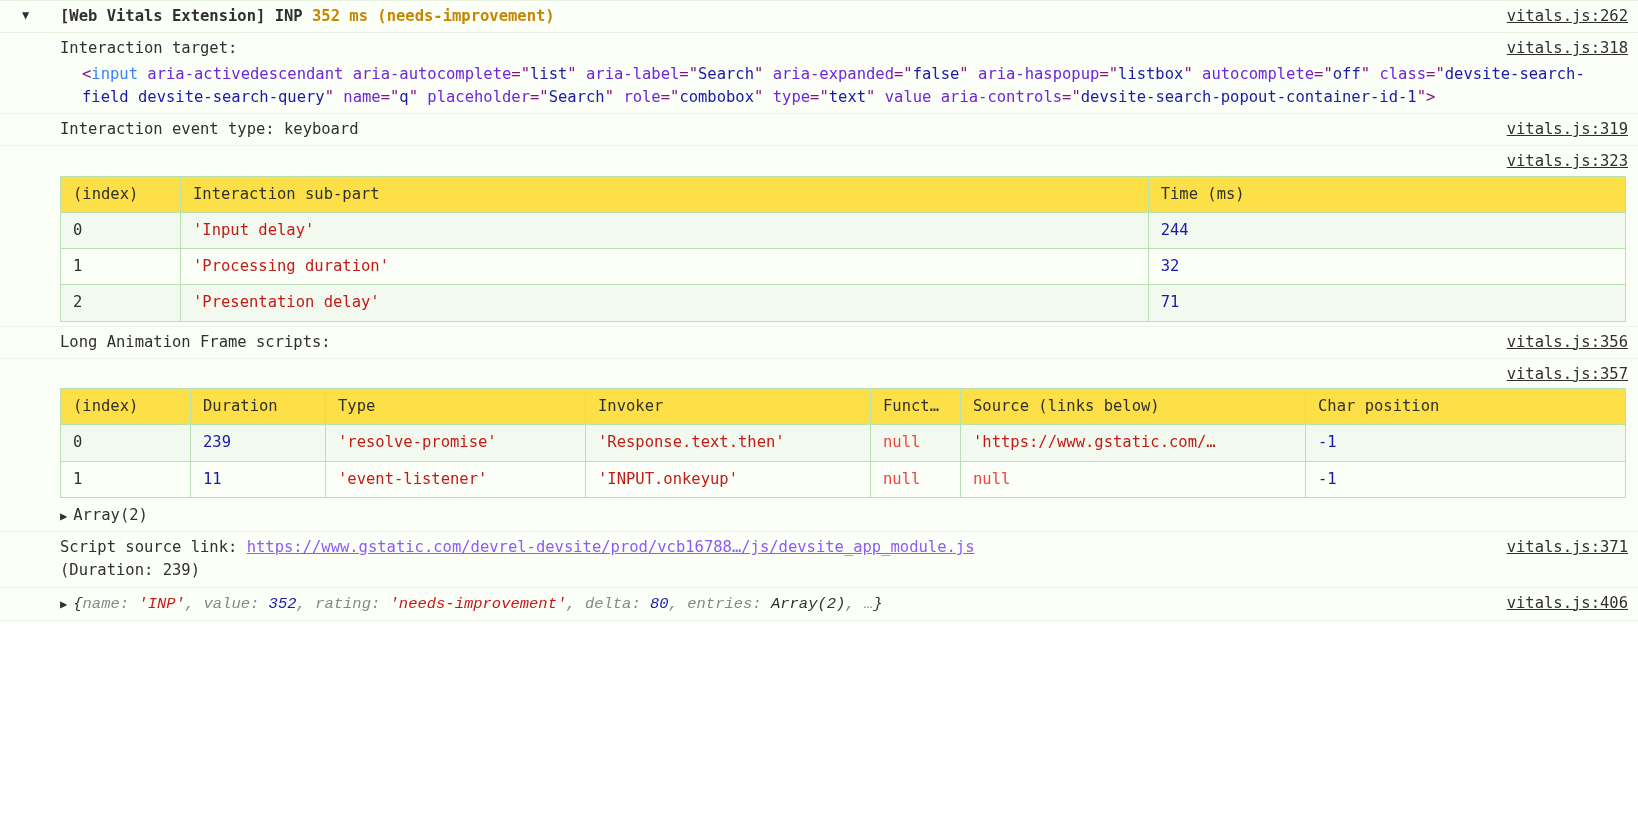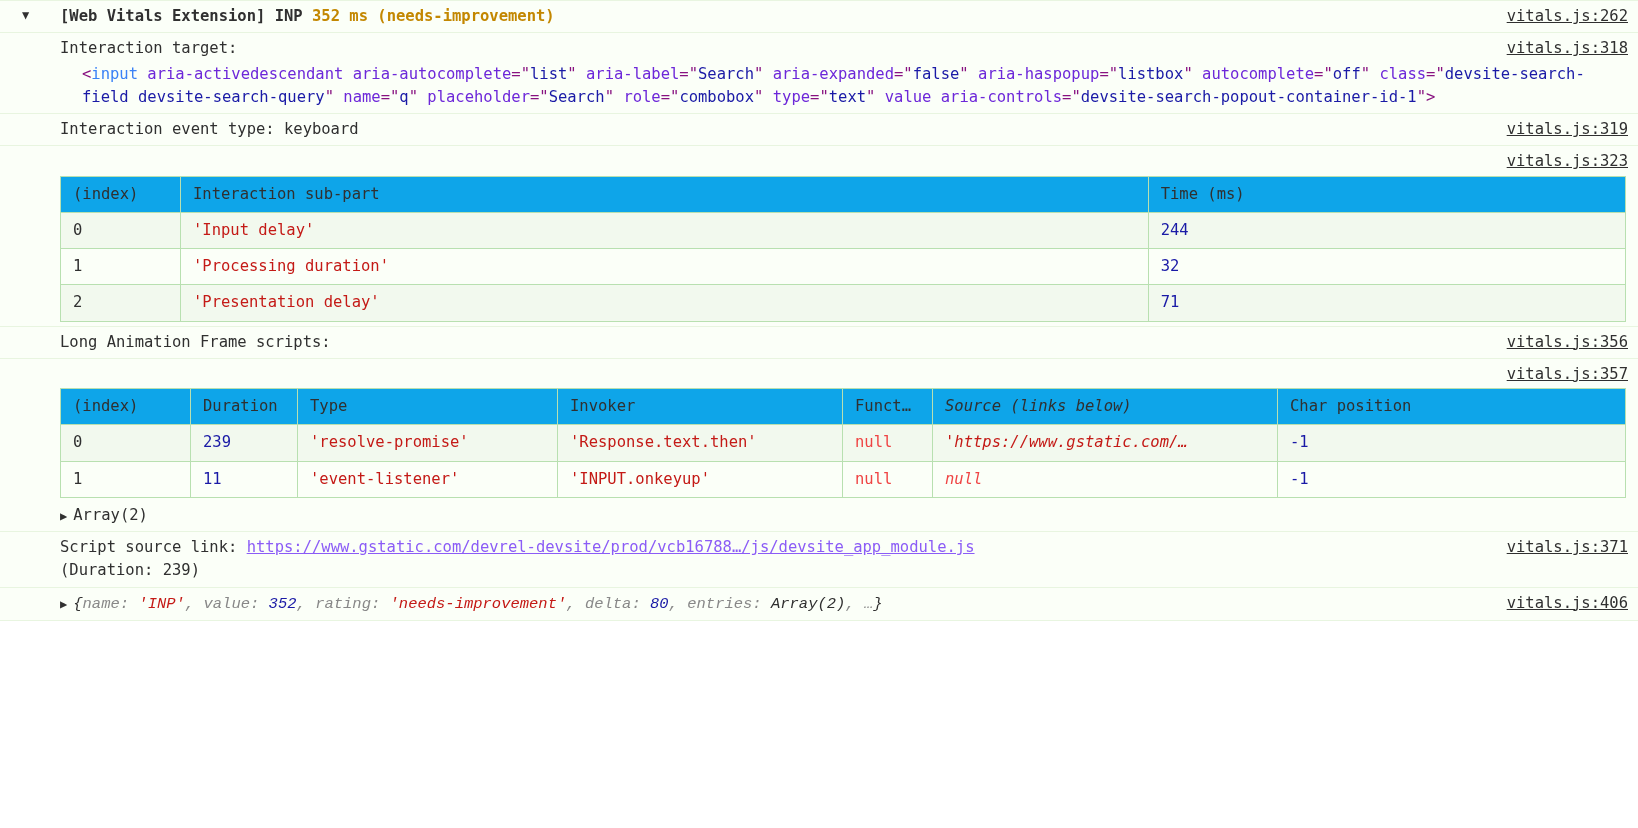--- a/index.html
+++ b/index.html
@@ -71,21 +71,21 @@
   table.con-table th, table.con-table td {
     border: 1px solid #b8e0b0;
     padding: 6px 12px;
     text-align: left;
     font-weight: normal;
     white-space: nowrap;
     overflow: hidden;
     text-overflow: ellipsis;
   }
   table.con-table th {
-    background: #0ea5e9;
+    background: #fde047;
   }
   table.con-table tr:nth-child(even) td { background: #fbfff8; }
   table.con-table tr:nth-child(odd) td { background: #f2f9ee; }
   .idx-cell { width: 120px; }
   .num { color: #1a1aa6; }
   .str { color: #c41a16; }
   .null { color: #ef4444; }
 
   .arr-toggle {
     margin-top: 6px;
@@ -93,25 +93,25 @@
   .arr-toggle .tri {
     display:inline-block;
     font-size: 12px;
     margin-right: 6px;
   }
   .obj-preview { font-style: italic; font-family: Liberation Mono, monospace; }
   .obj-preview .key { color: #888; font-style: italic;}
   .link { color: #8b5cf6; text-decoration: underline; }
 
   .t2 th:nth-child(1), .t2 td:nth-child(1) { width: 130px; }
-  .t2 th:nth-child(2), .t2 td:nth-child(2) { width: 107px; }
+  .t2 th:nth-child(2), .t2 td:nth-child(2) { width: 135px; }
   .t2 th:nth-child(3), .t2 td:nth-child(3) { width: 260px; }
   .t2 th:nth-child(4), .t2 td:nth-child(4) { width: 285px; }
   .t2 th:nth-child(5), .t2 td:nth-child(5) { width: 90px; max-width:90px; }
-  .t2 th:nth-child(6), .t2 td:nth-child(6) { width: 345px; max-width:345px;font-style:italic;}
+  .t2 th:nth-child(6), .t2 td:nth-child(6) { width: 345px; max-width:345px;}
   .t2 th:nth-child(7), .t2 td:nth-child(7) { }
 </style>
 </head>
 <body>
 
 <div class="console">
 
   <div class="msg">
     <div class="gutter">
       <div class="warn-blip"></div>

